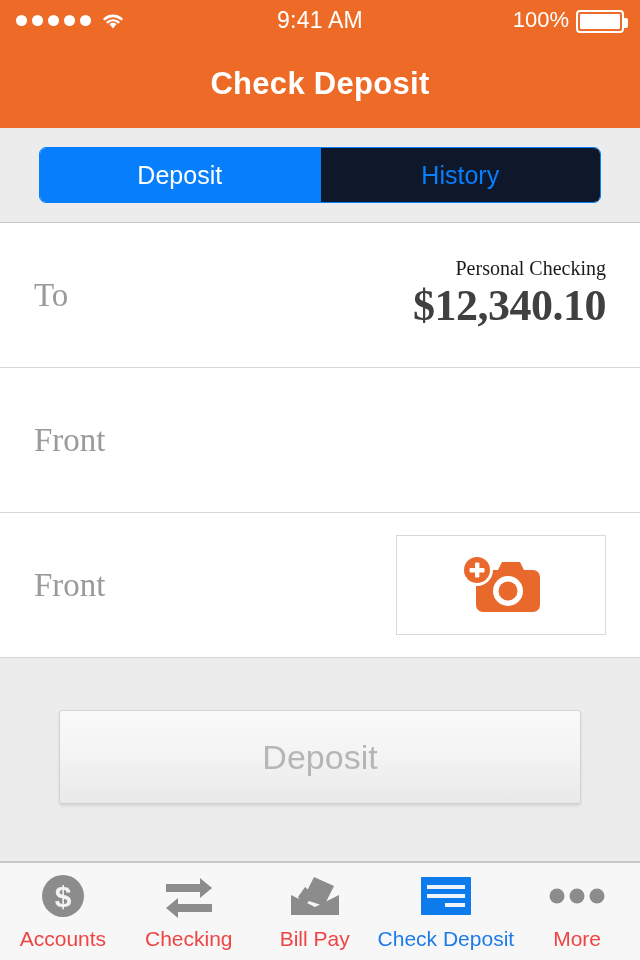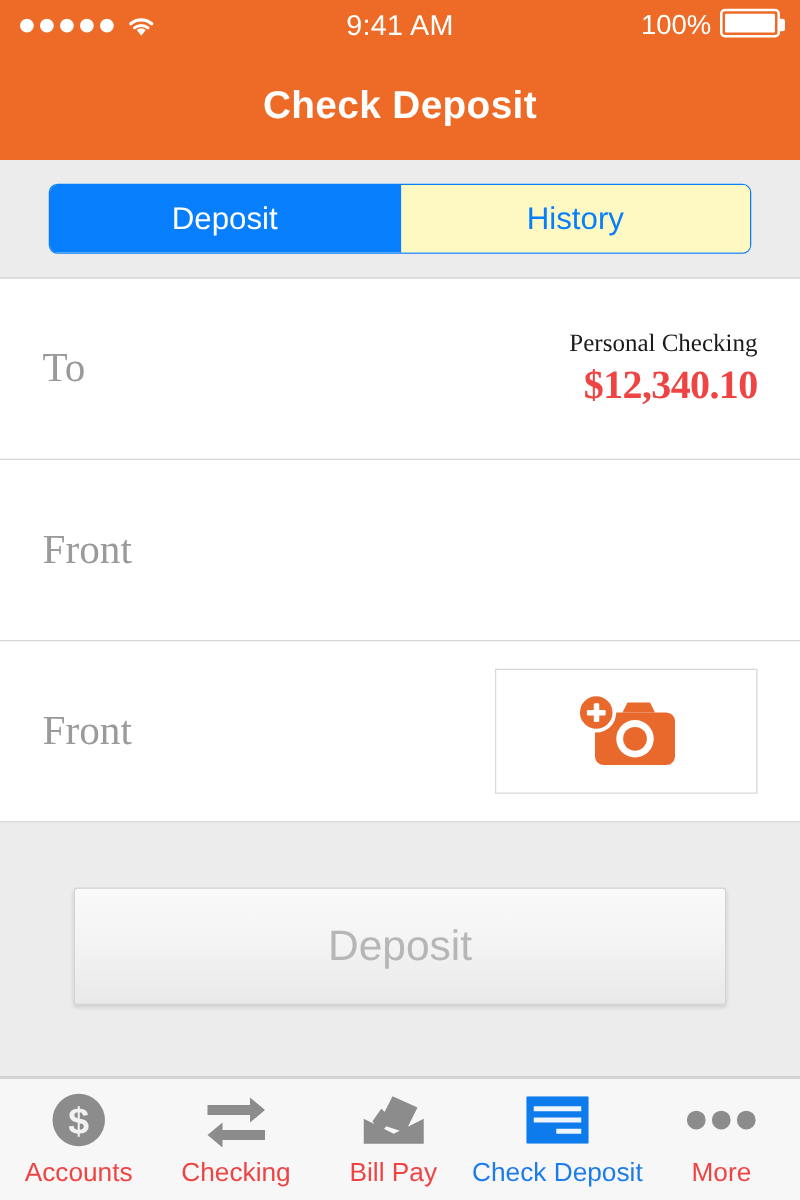--- a/index.html
+++ b/index.html
@@ -19,21 +19,21 @@
   }
   .sb-left { display:flex; align-items:center; gap:9px; }
   .dots { display:flex; gap:5px; align-items:center; }
   .dots i { width:11px; height:11px; border-radius:50%; background:#fff; display:block; }
   .wifi { width:26px; height:19px; display:block; }
   .sb-time {
     position:absolute; left:0; right:0; text-align:center;
     font-size:23px; letter-spacing:.2px; pointer-events:none;
   }
   .sb-right {
-    margin-left:auto; display:flex; align-items:flex-start; gap:7px;
+    margin-left:auto; display:flex; align-items:flex-end; gap:7px;
     font-size:22px; position:relative; z-index:2;
   }
   .battery { width:48px; height:23px; border:2.5px solid #fff; border-radius:4px; position:relative; }
   .battery::after {
     content:""; position:absolute; right:-6px; top:6px;
     width:4px; height:10px; background:#fff; border-radius:0 2px 2px 0;
   }
   .battery span { position:absolute; inset:2px; background:#fff; border-radius:1px; display:block; }
 
   
@@ -48,37 +48,37 @@
     flex:0 0 95px; background:#ECECEC;
     display:flex; align-items:center; justify-content:center;
     border-bottom:1px solid #C9C9C9;
   }
   .segment {
     width:562px; height:56px; display:flex;
     border:1px solid #077EFB; border-radius:7px; overflow:hidden;
   }
   .segbtn {
     flex:1; display:flex; align-items:center; justify-content:center;
-    font-size:25px; background:#fef9c3; color:#077EFB; cursor:pointer;
+    font-size:25px; background:#0f172a; color:#077EFB; cursor:pointer;
     border-right:1px solid #077EFB;
   }
   .segbtn:last-child { border-right:none; }
   .segbtn.active { background:#077EFB; color:#fff; }
 
   
   .form { background:#fff; }
   .row {
     position:relative; display:flex; align-items:center;
     padding:0 34px; border-bottom:1px solid #D6D6D6;
     min-height:145px; cursor:pointer;font-family:Liberation Serif, serif;
   }
   .row-label { font-size:33px; color:#9A9A9A; flex:0 0 auto; }
   .row-right { margin-left:auto; text-align:right; }
   .acct-name { font-size:20px; color:#1A1A1A; line-height:1.18; }
-  .acct-bal { font-size:32px; color:#ef4444; font-weight:bold; line-height:1.2; letter-spacing:-.5px; }
+  .acct-bal { font-size:44px; color:#404040; font-weight:bold; line-height:1.2; letter-spacing:-.5px; }
   .amt-value { font-size:42px; color:#111; font-weight:bold; line-height:1.12; letter-spacing:-.5px; }
   .amt-max { font-size:27px; color:#8C8C8C; line-height:1.25; margin-top:2px; }
 
   .photo-box {
     width:210px; height:100px; border:1px solid #D8D8D8; background:#fff;
     display:flex; align-items:center; justify-content:center; cursor:pointer;
   }
   .cam { width:86px; height:66px; display:block; }
 
   

